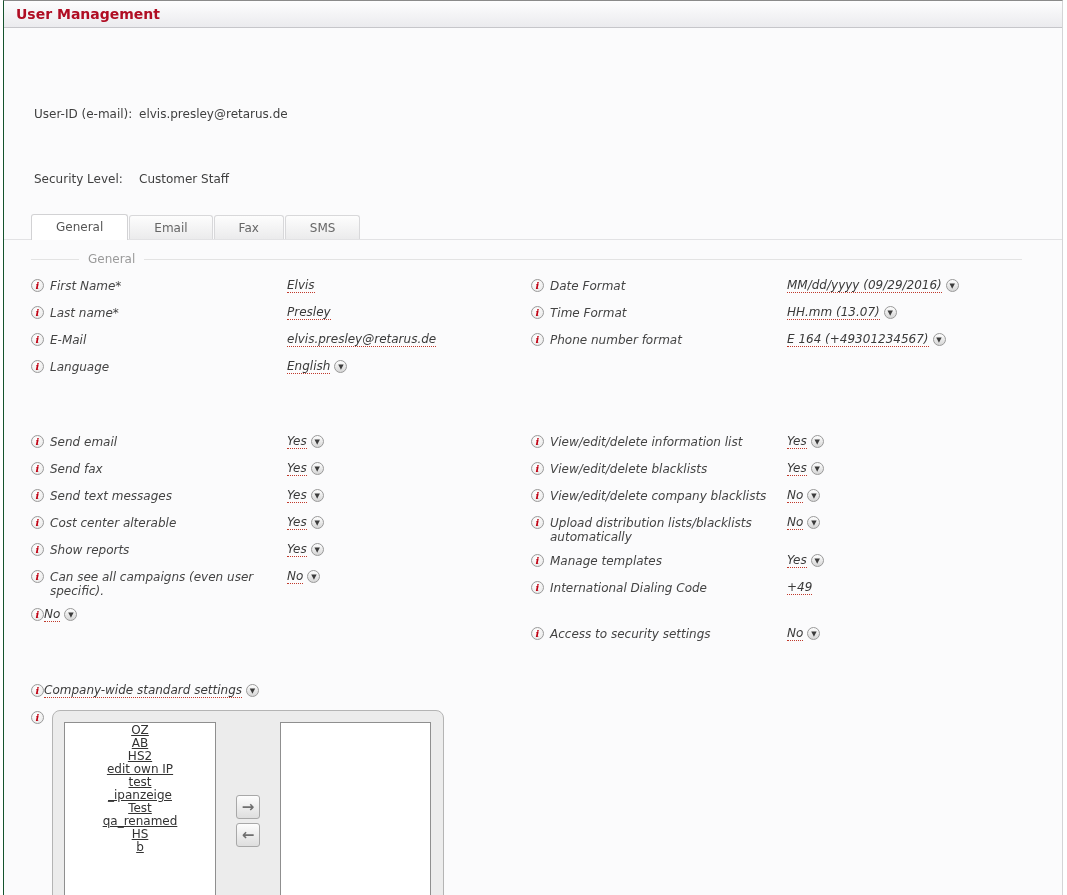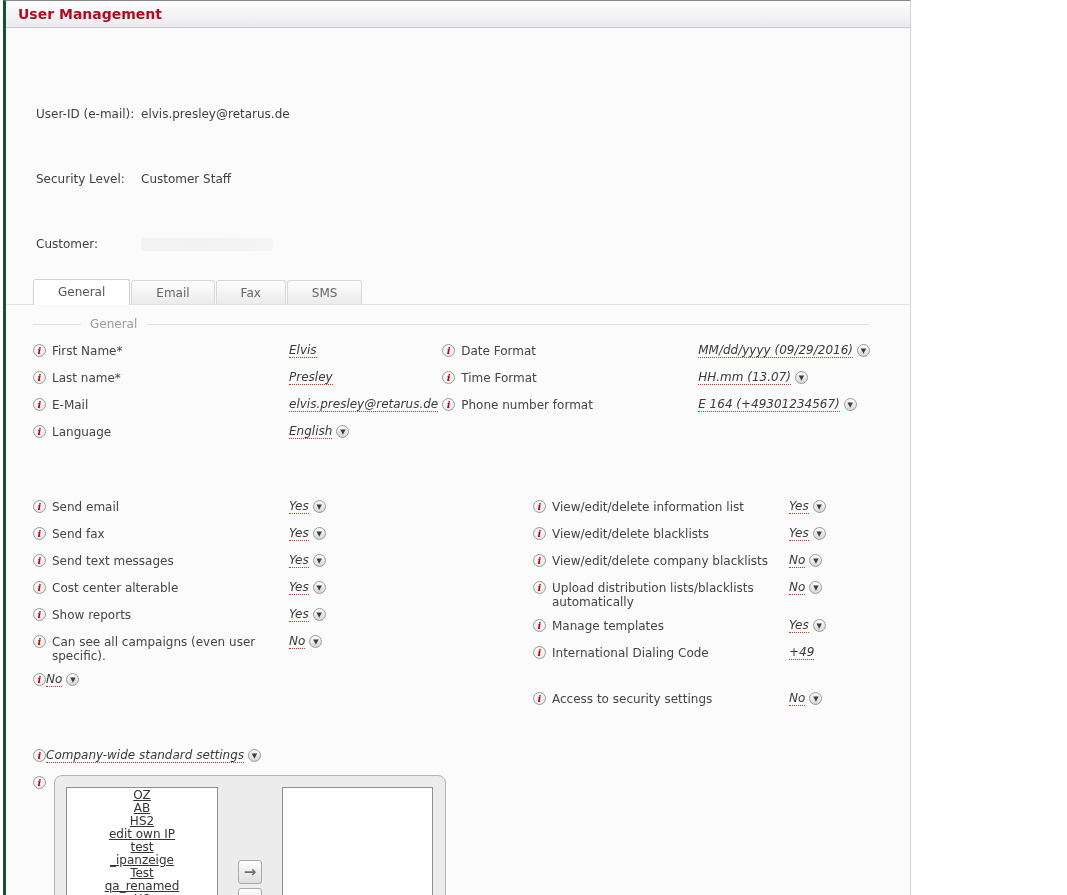--- a/index.html
+++ b/index.html
@@ -2,22 +2,22 @@
 <html><head>
 <meta charset="utf-8">
 <style>
   * { margin:0; padding:0; box-sizing:border-box; }
   html,body { background:#fff; }
   body {
     font-family:"DejaVu Sans","Liberation Sans",sans-serif;
     font-size:12px; color:#4a4a4a; width:1067px; height:895px; overflow:hidden;
   }
   .page {
-    margin:0 3px; width:908px; height:895px;
-    border-left:3px solid #14532d; border-right:1px solid #d4d4d6; border-top:1px solid #8a8a8a;
+    margin:0 3px; width:1060px; height:895px;
+    border-left:1px solid #14532d; border-right:1px solid #d4d4d6; border-top:1px solid #8a8a8a;
     background:#fbfbfc;
   }
   
   .titlebar {
     height:27px; line-height:27px; padding-left:12px;
     background:linear-gradient(#fdfdfe,#ebebee);
     border-bottom:1px solid #c6c6ca;
   }
   .titlebar h1 { font-size:14px; font-weight:bold; color:#b00d23; display:inline; }
   
@@ -50,21 +50,21 @@
   .content { padding:12px 40px 0 27px; }
   .legend { display:flex; align-items:center; color:#9a9a9a; margin-bottom:12px; }
   .legend .l1 { width:48px; border-top:1px solid #e3e3e3; }
   .legend .ltext { padding:0 9px; }
   .legend .l2 { flex:1; border-top:1px solid #e3e3e3; }
   
   .cols { display:flex; }
   .col { width:500px; }
   .col.right { width:auto; flex:1; }
   .row { display:flex; align-items:flex-start; margin-bottom:9px; min-height:18px; }
-  .row .lbl { width:230px; margin:0 7px 0 6px; color:#444; line-height:14px; padding-top:1px; }
+  .row .lbl { width:230px; margin:0 7px 0 6px; color:#444; line-height:14px; padding-top:1px;font-style:italic; }
   .row .val { display:flex; align-items:center; line-height:14px;font-style:italic; }
   .editlink {
     color:#3a3a3a; text-decoration:none; border-bottom:1px dotted #c0392b;
     line-height:14px; cursor:pointer; white-space:nowrap;
   }
   .info-icon {
     flex:0 0 13px; width:13px; height:13px; margin-top:1px;
     border:1px solid #9a9a9a; border-radius:50%;
     background:radial-gradient(circle at 40% 30%, #ffffff, #e6e6e6);
     color:#c00012; font-family:"DejaVu Serif","Liberation Serif",serif;
@@ -123,25 +123,20 @@
         <span class="uival">elvis.presley@retarus.de</span>
 
       </div>
 
       <div class="uirow">
         <span class="uilbl">Security Level:</span>
         <span class="uival">Customer Staff</span>
 
       </div>
 
-      <div class="uirow">
-        <span class="uilbl">Customer:</span>
-        <span class="uival"></span>
-        <span class="redacted"></span>
-      </div>
     </div>
 
   <div class="tabs">
 
       <div class="tab active">
         <span>General</span>
       </div>
 
       <div class="tab">
         <span>Email</span>

